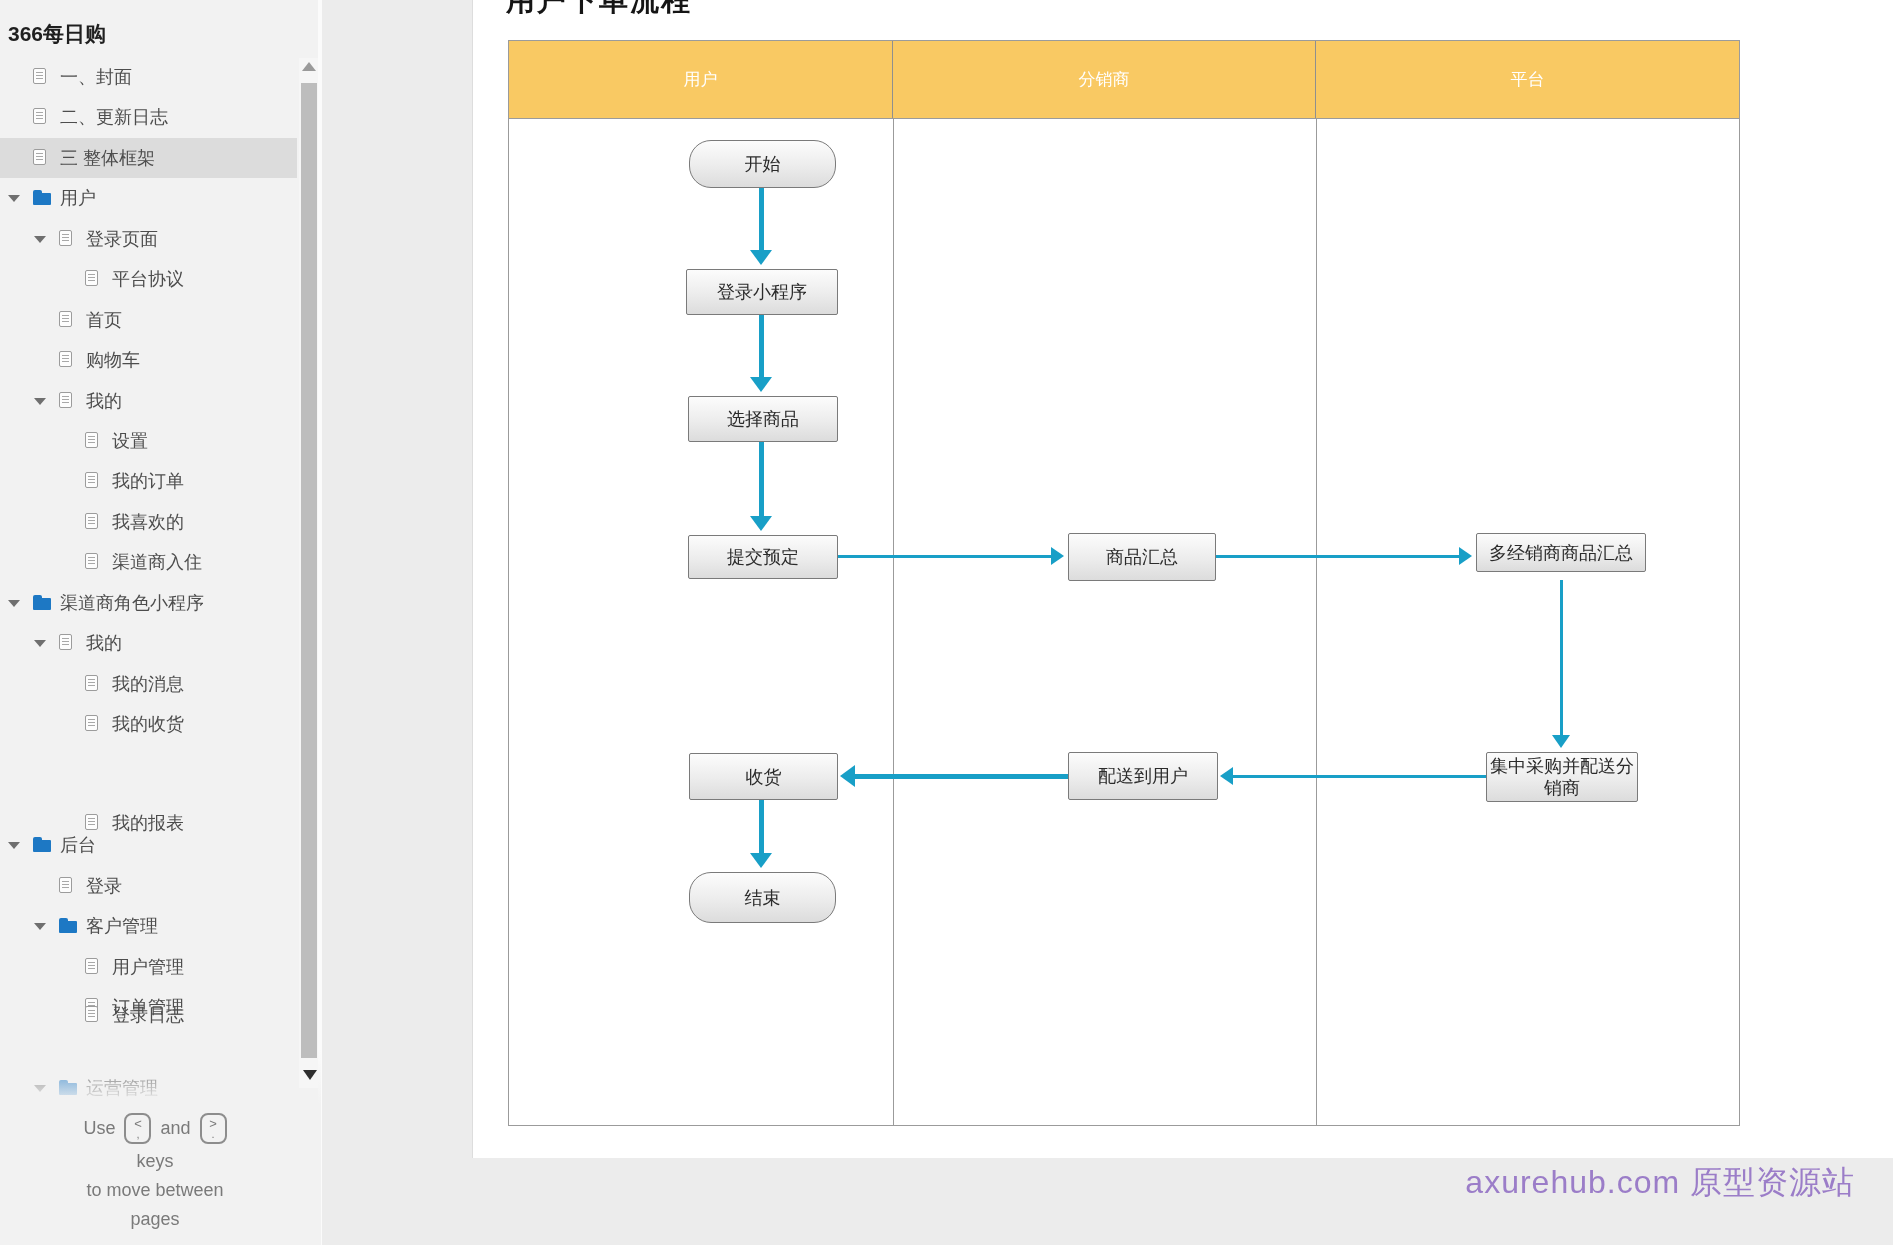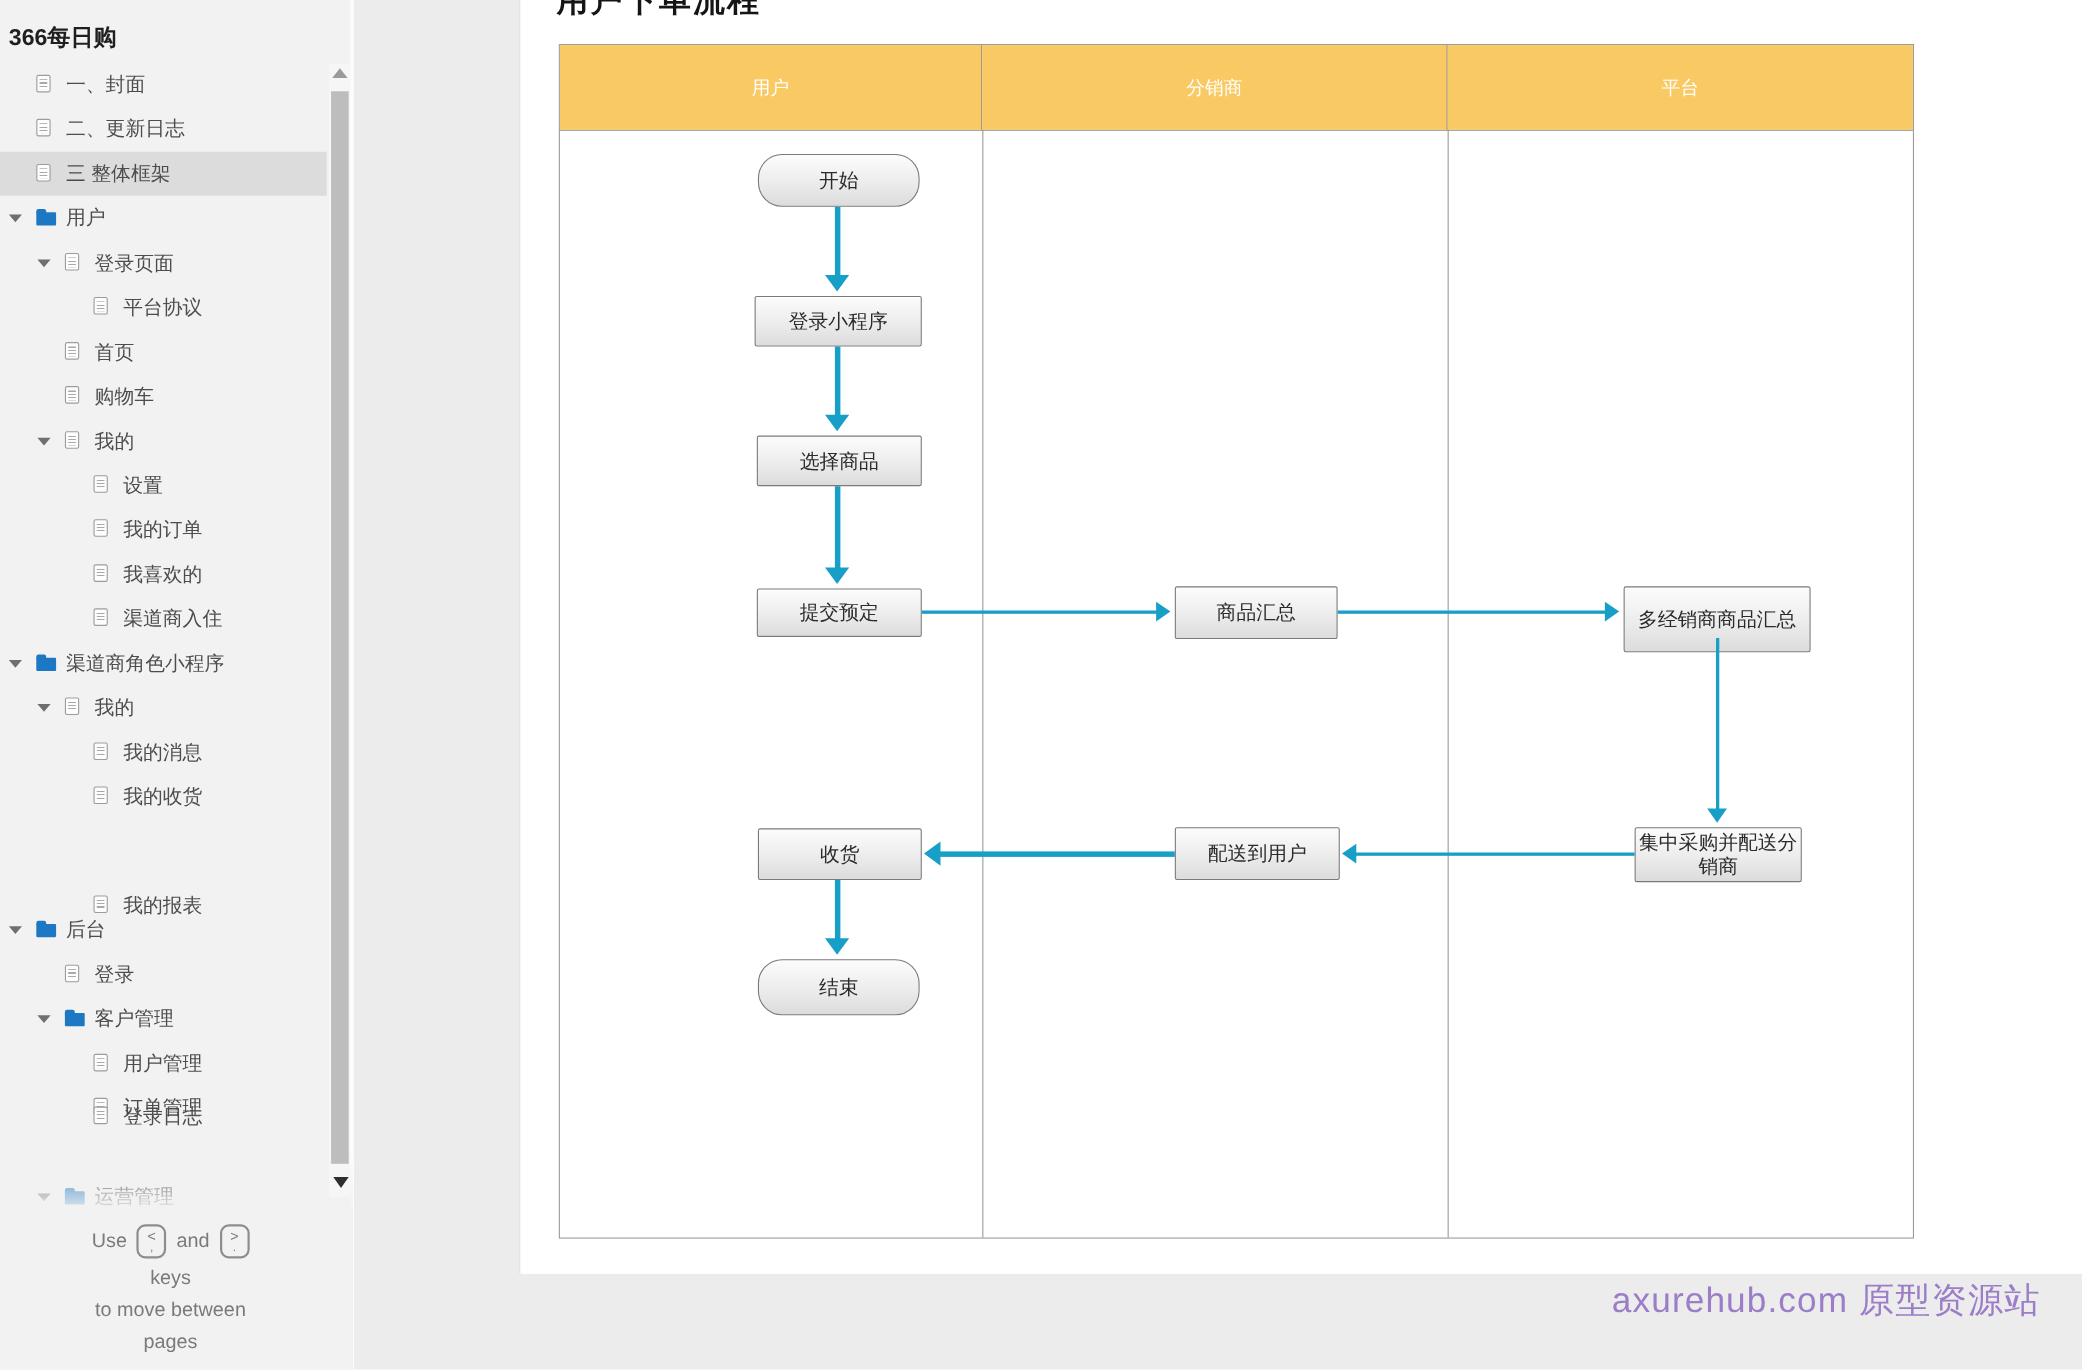--- a/index.html
+++ b/index.html
@@ -271,21 +271,21 @@
 
   <div id="diagram-layer">
       <div class="node rounded" style="left: 216px; top: 140px; width: 147px; height: 48px;">开始</div>
       <div class="node" style="left: 213px; top: 269px; width: 152px; height: 46px;">登录小程序</div>
       <div class="node" style="left: 215px; top: 396px; width: 150px; height: 46px;">选择商品</div>
       <div class="node" style="left: 215px; top: 535px; width: 150px; height: 44px;">提交预定</div>
       <div class="node" style="left: 216px; top: 753px; width: 149px; height: 47px;">收货</div>
       <div class="node rounded" style="left: 216px; top: 872px; width: 147px; height: 51px;">结束</div>
       <div class="node" style="left: 595px; top: 533px; width: 148px; height: 48px;">商品汇总</div>
       <div class="node" style="left: 595px; top: 752px; width: 150px; height: 48px;">配送到用户</div>
-      <div class="node" style="left: 1003px; top: 533px; width: 170px; height: 60px;">多经销商商品汇总</div>
+      <div class="node" style="left: 1003px; top: 533px; width: 170px; height: 39px;">多经销商商品汇总</div>
       <div class="node" style="left: 1013px; top: 752px; width: 152px; height: 50px;">集中采购并配送分销商</div>
       <div class="edge-line" style="background: rgb(24, 159, 199); left: 285.5px; top: 188px; width: 5px; height: 65px;"></div>
       <div class="edge-head" style="left: 277px; top: 250px; border-left: 11px solid transparent; border-right: 11px solid transparent; border-top: 15px solid rgb(24, 159, 199);"></div>
       <div class="edge-line" style="background: rgb(24, 159, 199); left: 285.5px; top: 315px; width: 5px; height: 65px;"></div>
       <div class="edge-head" style="left: 277px; top: 377px; border-left: 11px solid transparent; border-right: 11px solid transparent; border-top: 15px solid rgb(24, 159, 199);"></div>
       <div class="edge-line" style="background: rgb(24, 159, 199); left: 285.5px; top: 442px; width: 5px; height: 77px;"></div>
       <div class="edge-head" style="left: 277px; top: 516px; border-left: 11px solid transparent; border-right: 11px solid transparent; border-top: 15px solid rgb(24, 159, 199);"></div>
       <div class="edge-line" style="background: rgb(24, 159, 199); left: 365px; top: 554.5px; width: 216px; height: 3px;"></div>
       <div class="edge-head" style="left: 578px; top: 547px; border-top: 9px solid transparent; border-bottom: 9px solid transparent; border-left: 13px solid rgb(24, 159, 199);"></div>
       <div class="edge-line" style="background: rgb(24, 159, 199); left: 743px; top: 554.5px; width: 246px; height: 3px;"></div>

